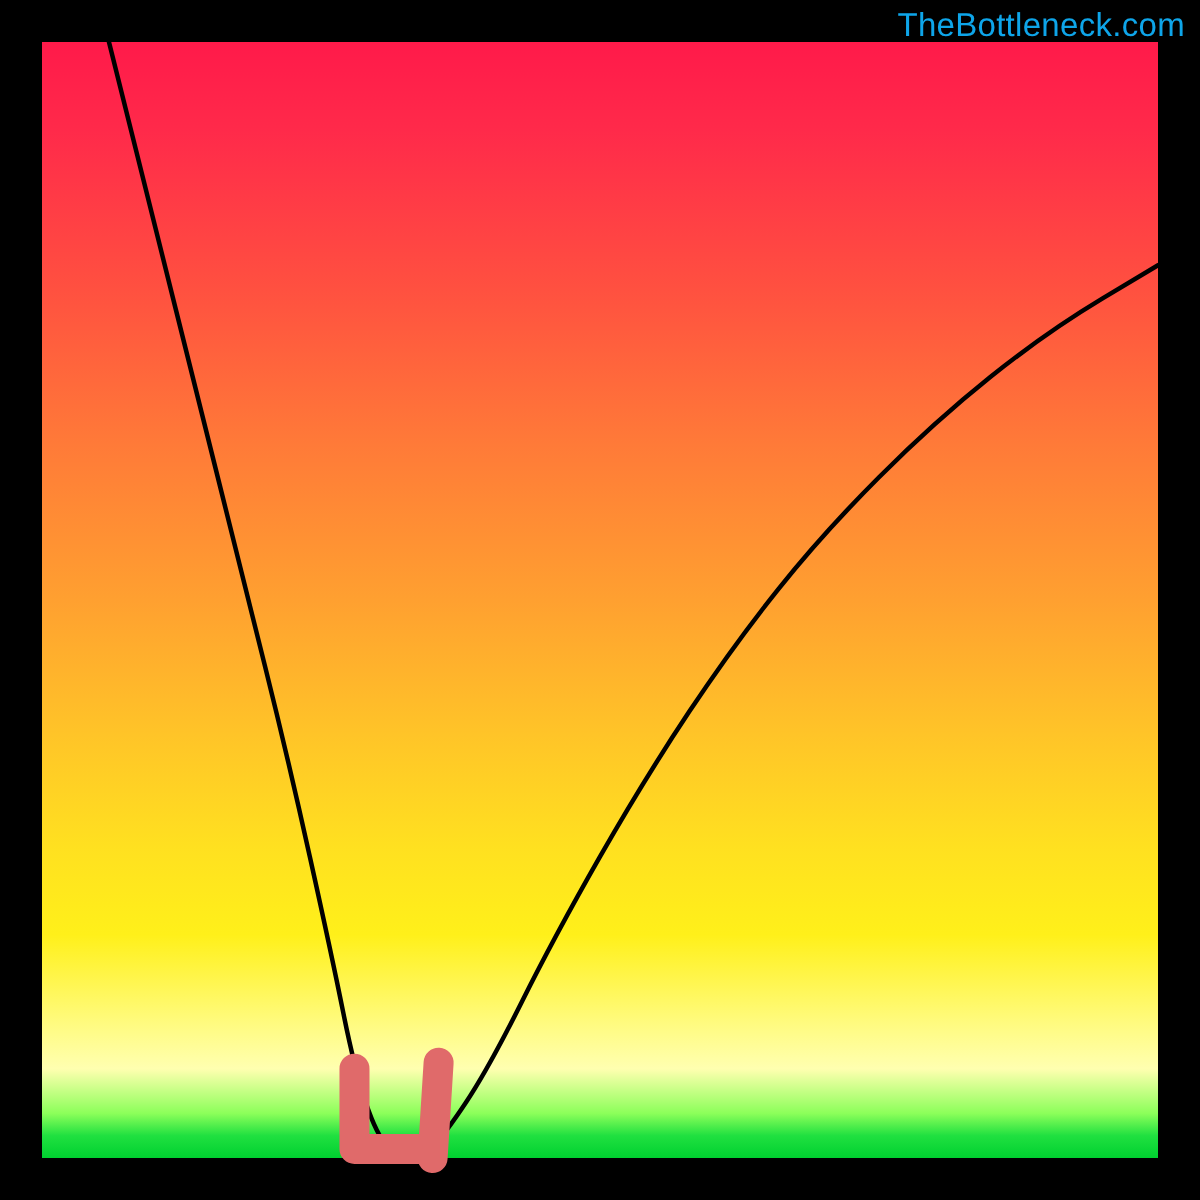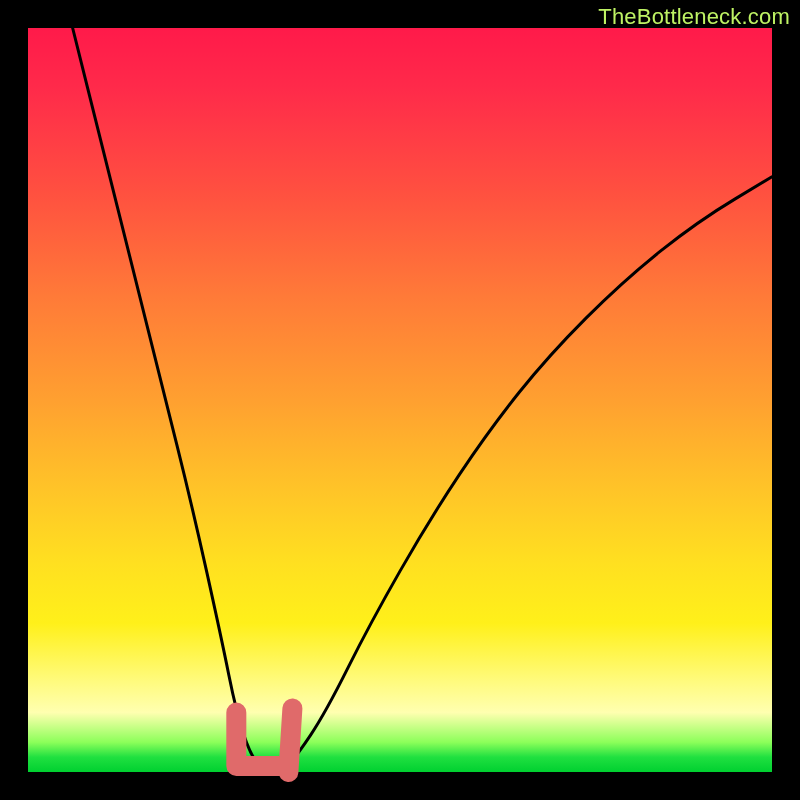--- a/index.html
+++ b/index.html
@@ -39,21 +39,21 @@
       #ffffb0 92%,
       #8cff5a 96%,
       #20e040 98%,
       #00d030 100%
     );
   }
   .watermark {
     position: absolute;
     top: 4px;
     right: 10px;
-    color: #bef264;
+    color: #0ea5e9;
     font-size: 22px;
     letter-spacing: 0.2px;
     user-select: none;
   }
   svg.curve {
     position: absolute;
     top: 0;
     left: 0;
     width: 744px;
     height: 744px;

